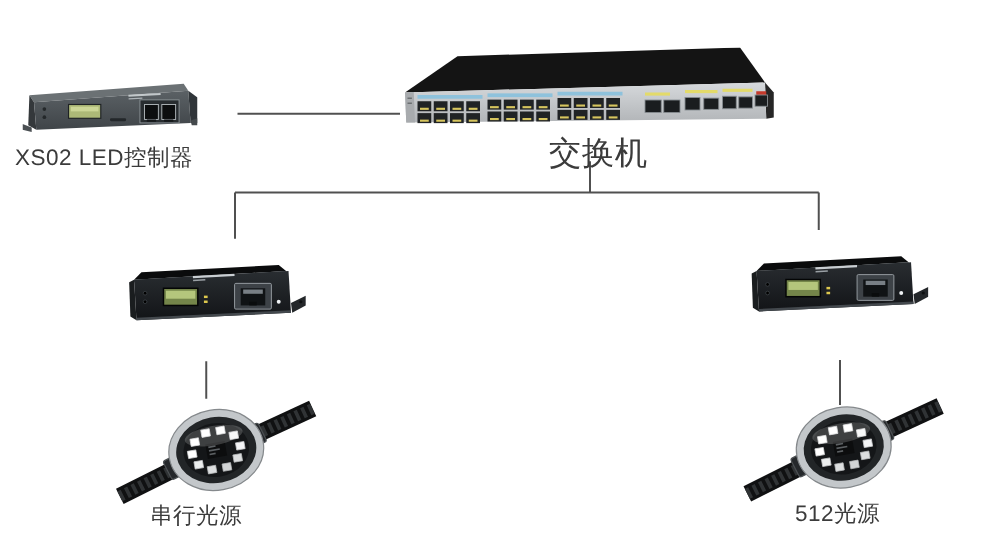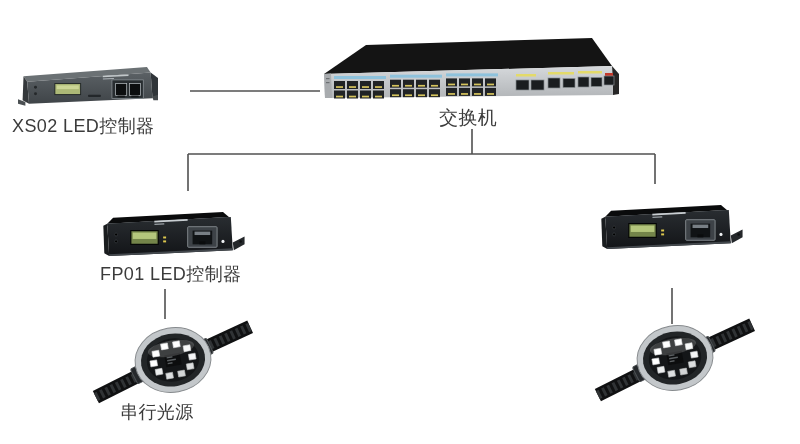--- a/index.html
+++ b/index.html
@@ -6,21 +6,21 @@
   #stage{
     position:relative;width:800px;height:444px;background:#ffffff;overflow:hidden;
     font-family:"Liberation Sans","DejaVu Sans",sans-serif;
     margin-top:11px;
   }
   .dev{position:absolute;display:block;}
   .lbl{
     position:absolute;font-size:18px;color:#3b3b3b;letter-spacing:.4px;
     white-space:nowrap;font-weight:500;
   }
-  .lbl-switch{font-size:19px;}
+  .lbl-switch{font-size:26px;}
   #links{position:absolute;left:0;top:0;width:800px;height:444px;}
   #links path{stroke:#505050;stroke-width:1.6;fill:none;}
 </style>
 </head>
 <body>
 
 <div id="stage">
 
   <svg width="0" height="0" style="position:absolute" aria-hidden="true">
     <defs>
@@ -195,16 +195,16 @@
   <svg class="dev" style="left:90px;top:300px;width:166px;height:98px" viewBox="0 0 170 100">
     <use href="#ledlight"></use>
   </svg>
 
   <svg class="dev" style="left:592px;top:298px;width:166px;height:98px" viewBox="0 0 170 100">
     <use href="#ledlight"></use>
   </svg>
 
   <div class="lbl" style="left:12px;top:103px">XS02 LED控制器</div>
   <div class="lbl lbl-switch" style="left:439px;top:94px">交换机</div>
-  <div class="lbl" style="left:100px;top:251px">FP01 LED控制器</div>
   <div class="lbl" style="left:120px;top:389px">串行光源</div>
+  <div class="lbl" style="left:636px;top:388px">512光源</div>
 
 </div>
 
 </body></html>

